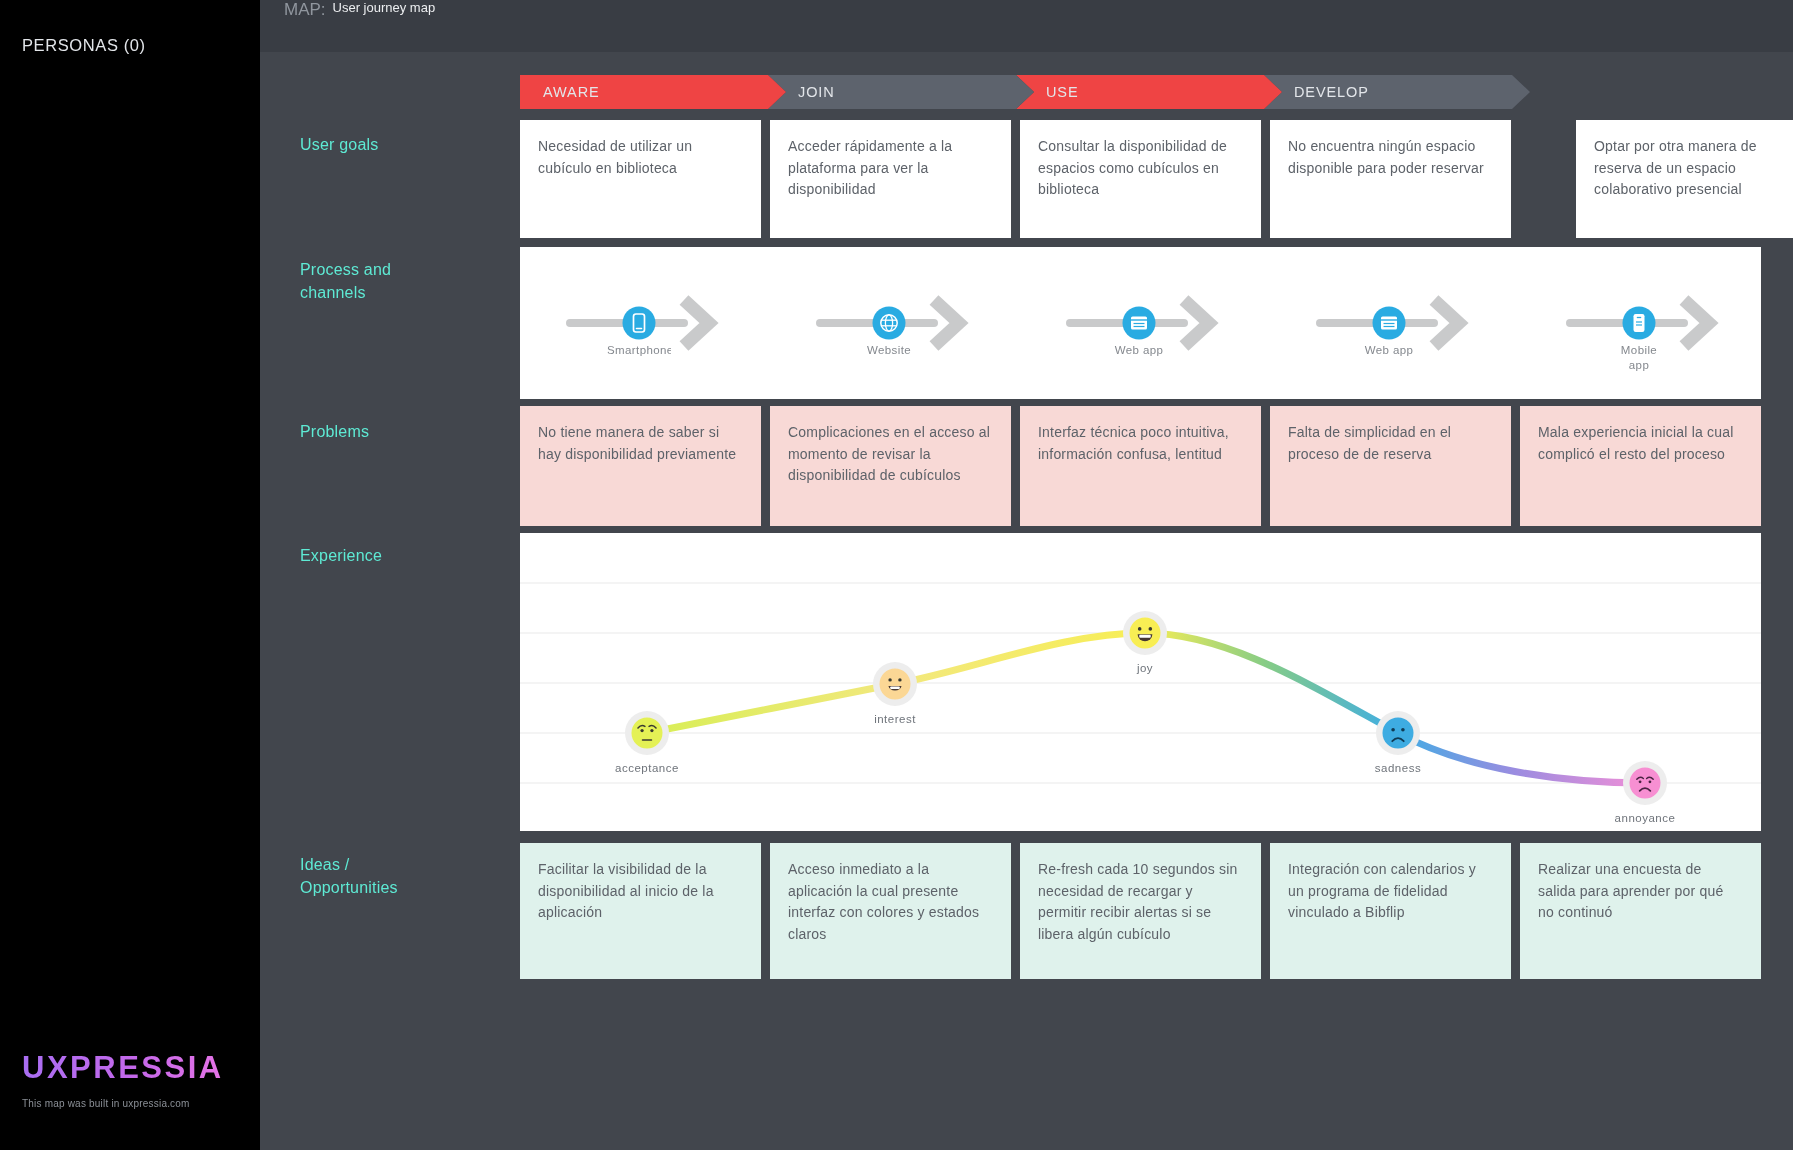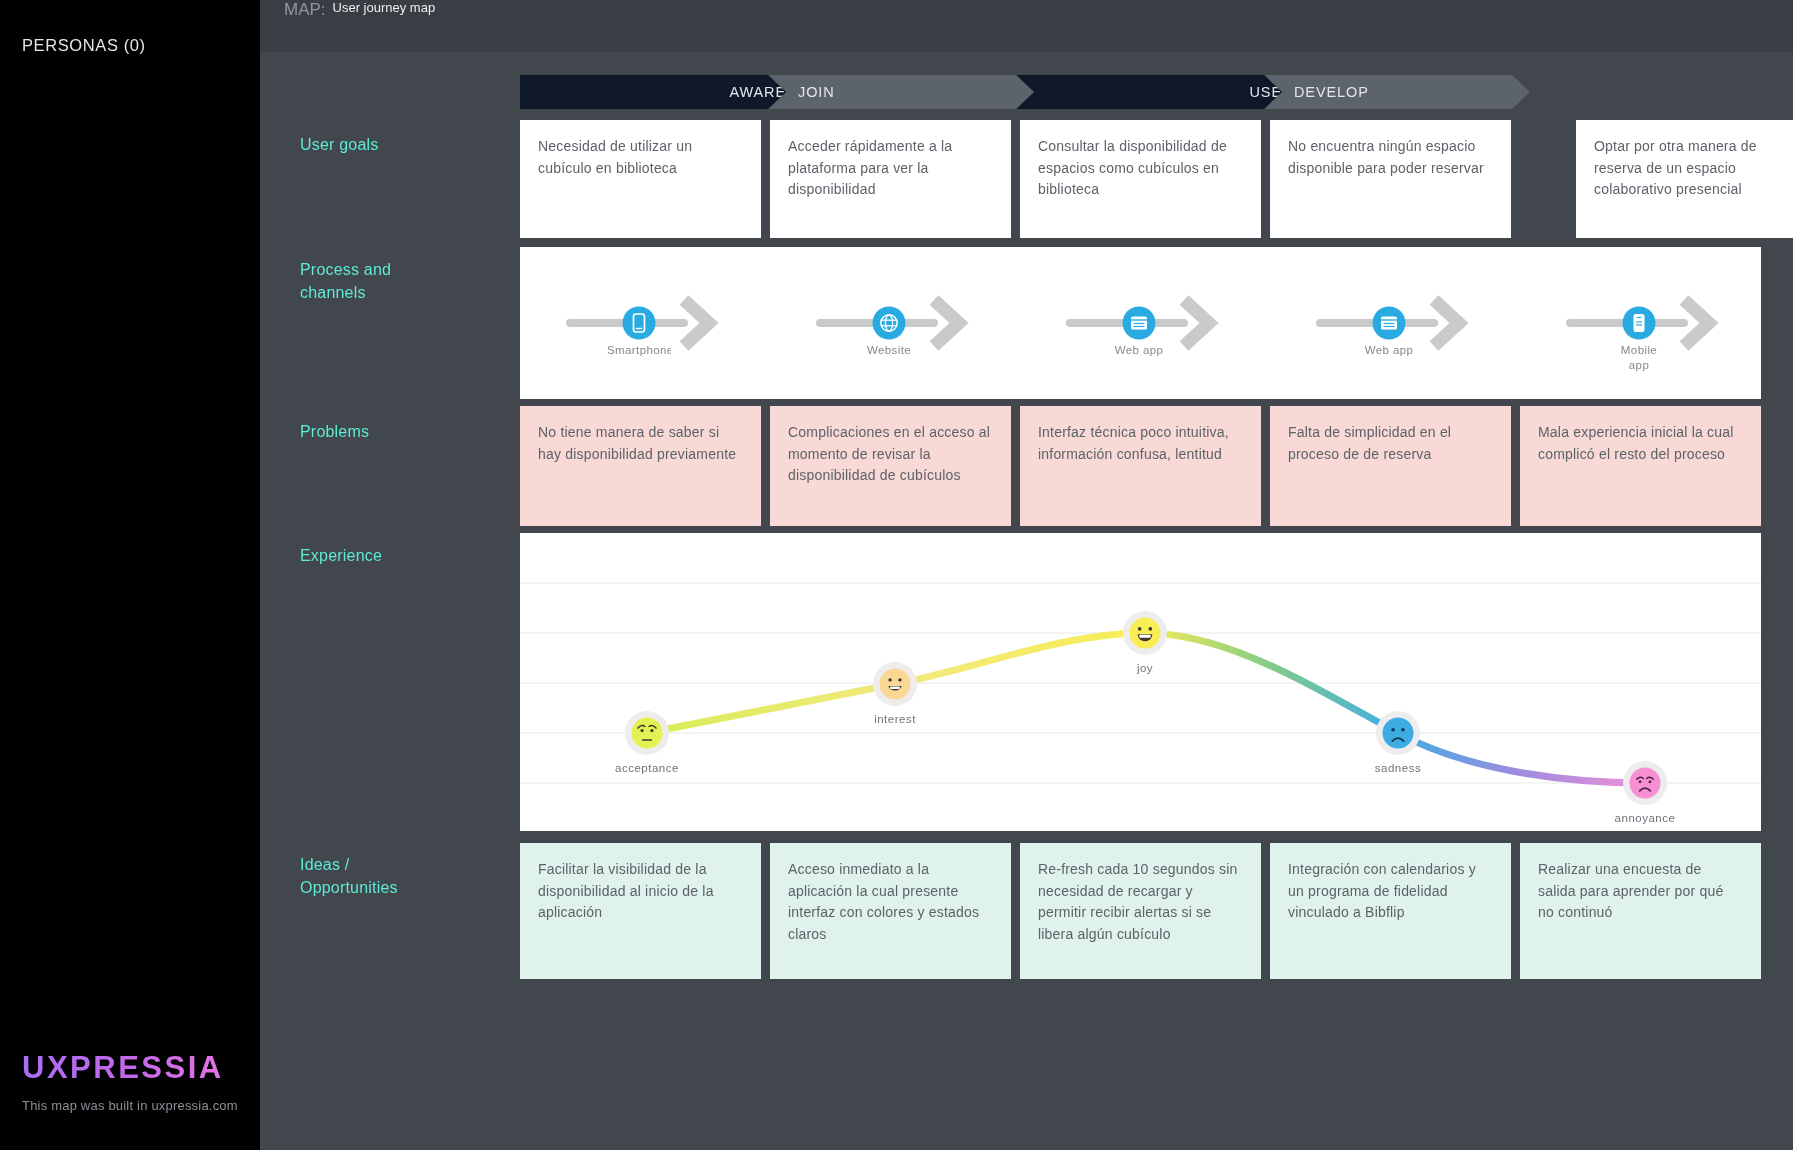--- a/index.html
+++ b/index.html
@@ -5,39 +5,39 @@
   * { margin:0; padding:0; box-sizing:border-box; }
   html,body { width:1793px; height:1150px; overflow:hidden;
     font-family:"Liberation Sans", sans-serif; background:#000; }
 
   
   .sidebar { position:absolute; left:0; top:0; width:260px; height:1150px; background:#000; z-index:5; }
   .personas { position:absolute; left:22px; top:36px; font-size:16.5px; color:#e3e6ea; letter-spacing:.6px; }
   .logo { position:absolute; left:22px; top:1050px; font-size:31px; font-weight:600; letter-spacing:2.5px;
     background:linear-gradient(90deg,#a96ef2 0%, #c468ea 55%, #e573e6 100%);
     -webkit-background-clip:text; background-clip:text; color:transparent; }
-  .tagline { position:absolute; left:22px; top:1098px; font-size:13px; color:#8b9097; letter-spacing:.2px; }
+  .tagline { position:absolute; left:22px; top:1098px; font-size:10px; color:#8b9097; letter-spacing:.2px; }
 
   
   .main { position:absolute; left:260px; top:0; width:1533px; height:1150px; background:#42464d; }
   .topbar { position:absolute; left:0; top:0; width:100%; height:52px; background:#393d44; display:flex; }
   .topbar .prefix { color:#90969e; font-size:17px; margin-left:24px; }
   .topbar .title  { color:#eceef0; font-size:13px; margin-left:7px; }
 
   .row-label { position:absolute; left:40px; width:160px; font-size:16px; color:#5eead4; line-height:1.45; letter-spacing:.2px; }
 
   .board { position:absolute; left:260px; top:0; width:1241px; height:1150px; }
 
   
   .stage-row { position:absolute; left:0; top:75px; width:1241px; height:34px; }
   .chevron { position:absolute; top:0; height:34px; display:flex; align-items:center;
     clip-path:polygon(0 0, calc(100% - 18px) 0, 100% 50%, calc(100% - 18px) 100%, 0 100%, 18px 50%); }
   .chevron.first { clip-path:polygon(0 0, calc(100% - 18px) 0, 100% 50%, calc(100% - 18px) 100%, 0 100%); }
   .chevron span { font-size:14.5px; color:#e3e6ea; letter-spacing:.9px; padding-left:23px; }
-  .chevron.shade-a { background:#0f172a;justify-content:flex-end; }
+  .chevron.shade-a { background:#ef4444; }
   .chevron.shade-b { background:#5d636d; }
 
   
   .cards-row { position:absolute; left:0; width:1241px;border-radius:19px; }
   .card { position:absolute; top:0; width:241px; padding:16px 18px;
     font-size:14px; line-height:1.55; color:#5d6269; letter-spacing:.2px; }
   .card.goal    { background:#ffffff; height:118px; }
   .card.problem { background:#f8d9d6; height:120px; }
   .card.idea    { background:#dff2ec; height:136px; }
 

